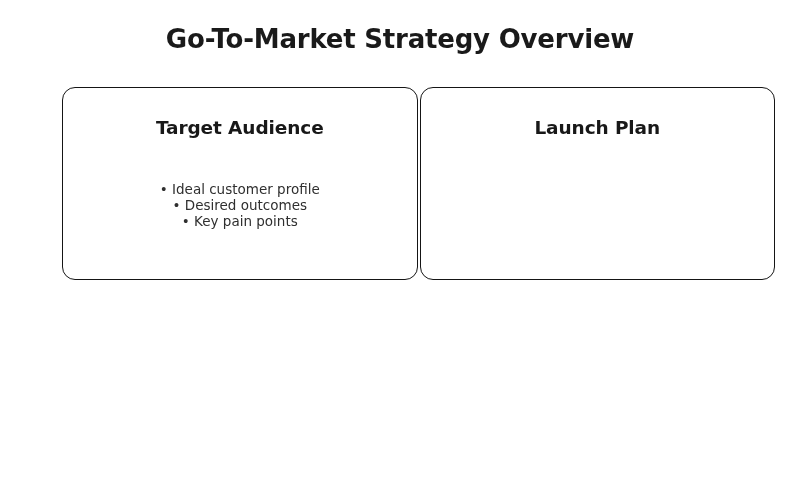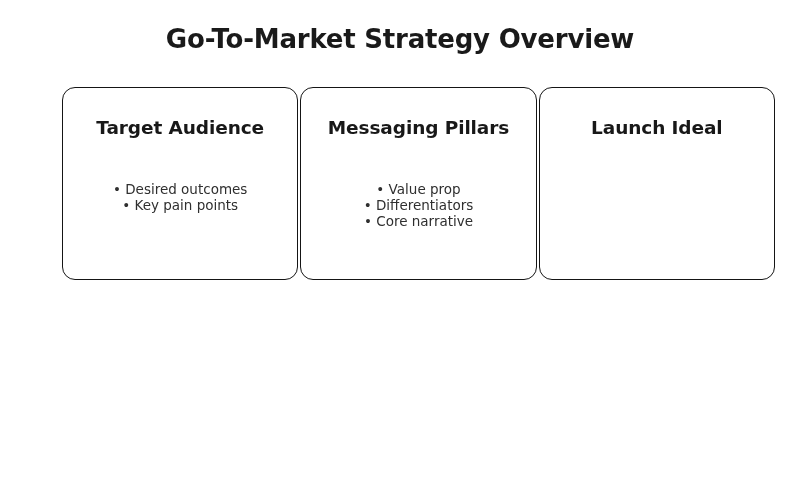--- a/index.html
+++ b/index.html
@@ -100,32 +100,25 @@
 
 <div id="canvas">
 
   <div id="page-title">Go-To-Market Strategy Overview</div>
 
   <div id="cards-row">
 
     <div class="card">
       <div class="card-header">Target Audience</div>
       <div class="card-bullets">
+        <div class="bullet-line"><span class="bullet-dot">•</span> <span>Ideal customer profile</span></div>
         <div class="bullet-line"><span class="bullet-dot">•</span> <span>Desired outcomes</span></div>
         <div class="bullet-line"><span class="bullet-dot">•</span> <span>Key pain points</span></div>
       </div>
     </div>
 
-    <div class="card">
-      <div class="card-header">Messaging Pillars</div>
-      <div class="card-bullets">
-        <div class="bullet-line"><span class="bullet-dot">•</span> <span>Value prop</span></div>
-        <div class="bullet-line"><span class="bullet-dot">•</span> <span>Differentiators</span></div>
-        <div class="bullet-line"><span class="bullet-dot">•</span> <span>Core narrative</span></div>
-      </div>
-    </div>
 
     <div class="card">
-      <div class="card-header">Launch Ideal</div>
+      <div class="card-header">Launch Plan</div>
     </div>
 
   </div>
 </div>
 
 </body></html>

